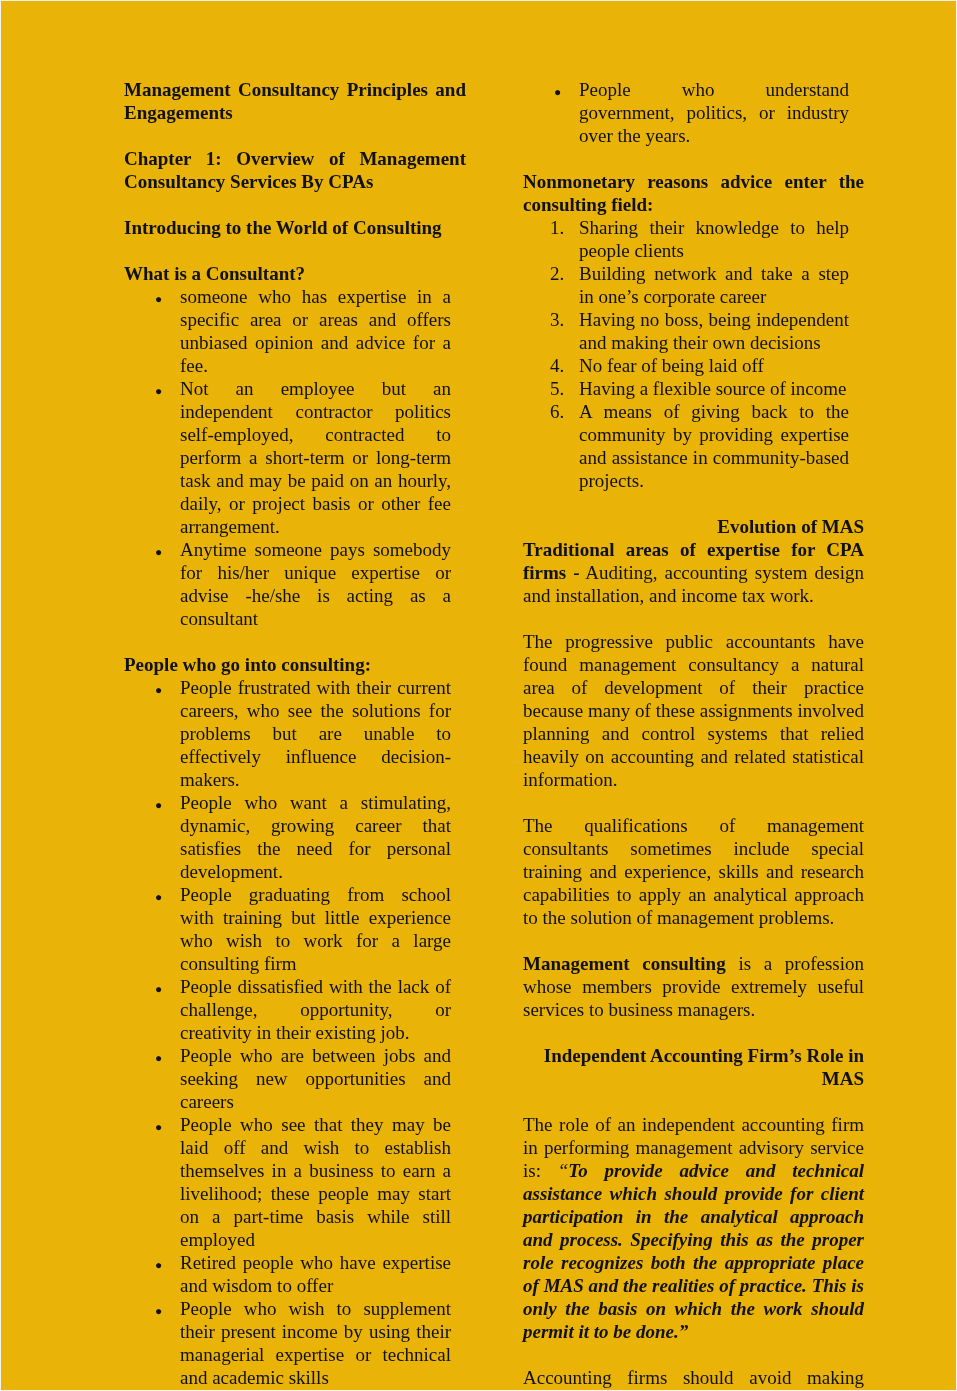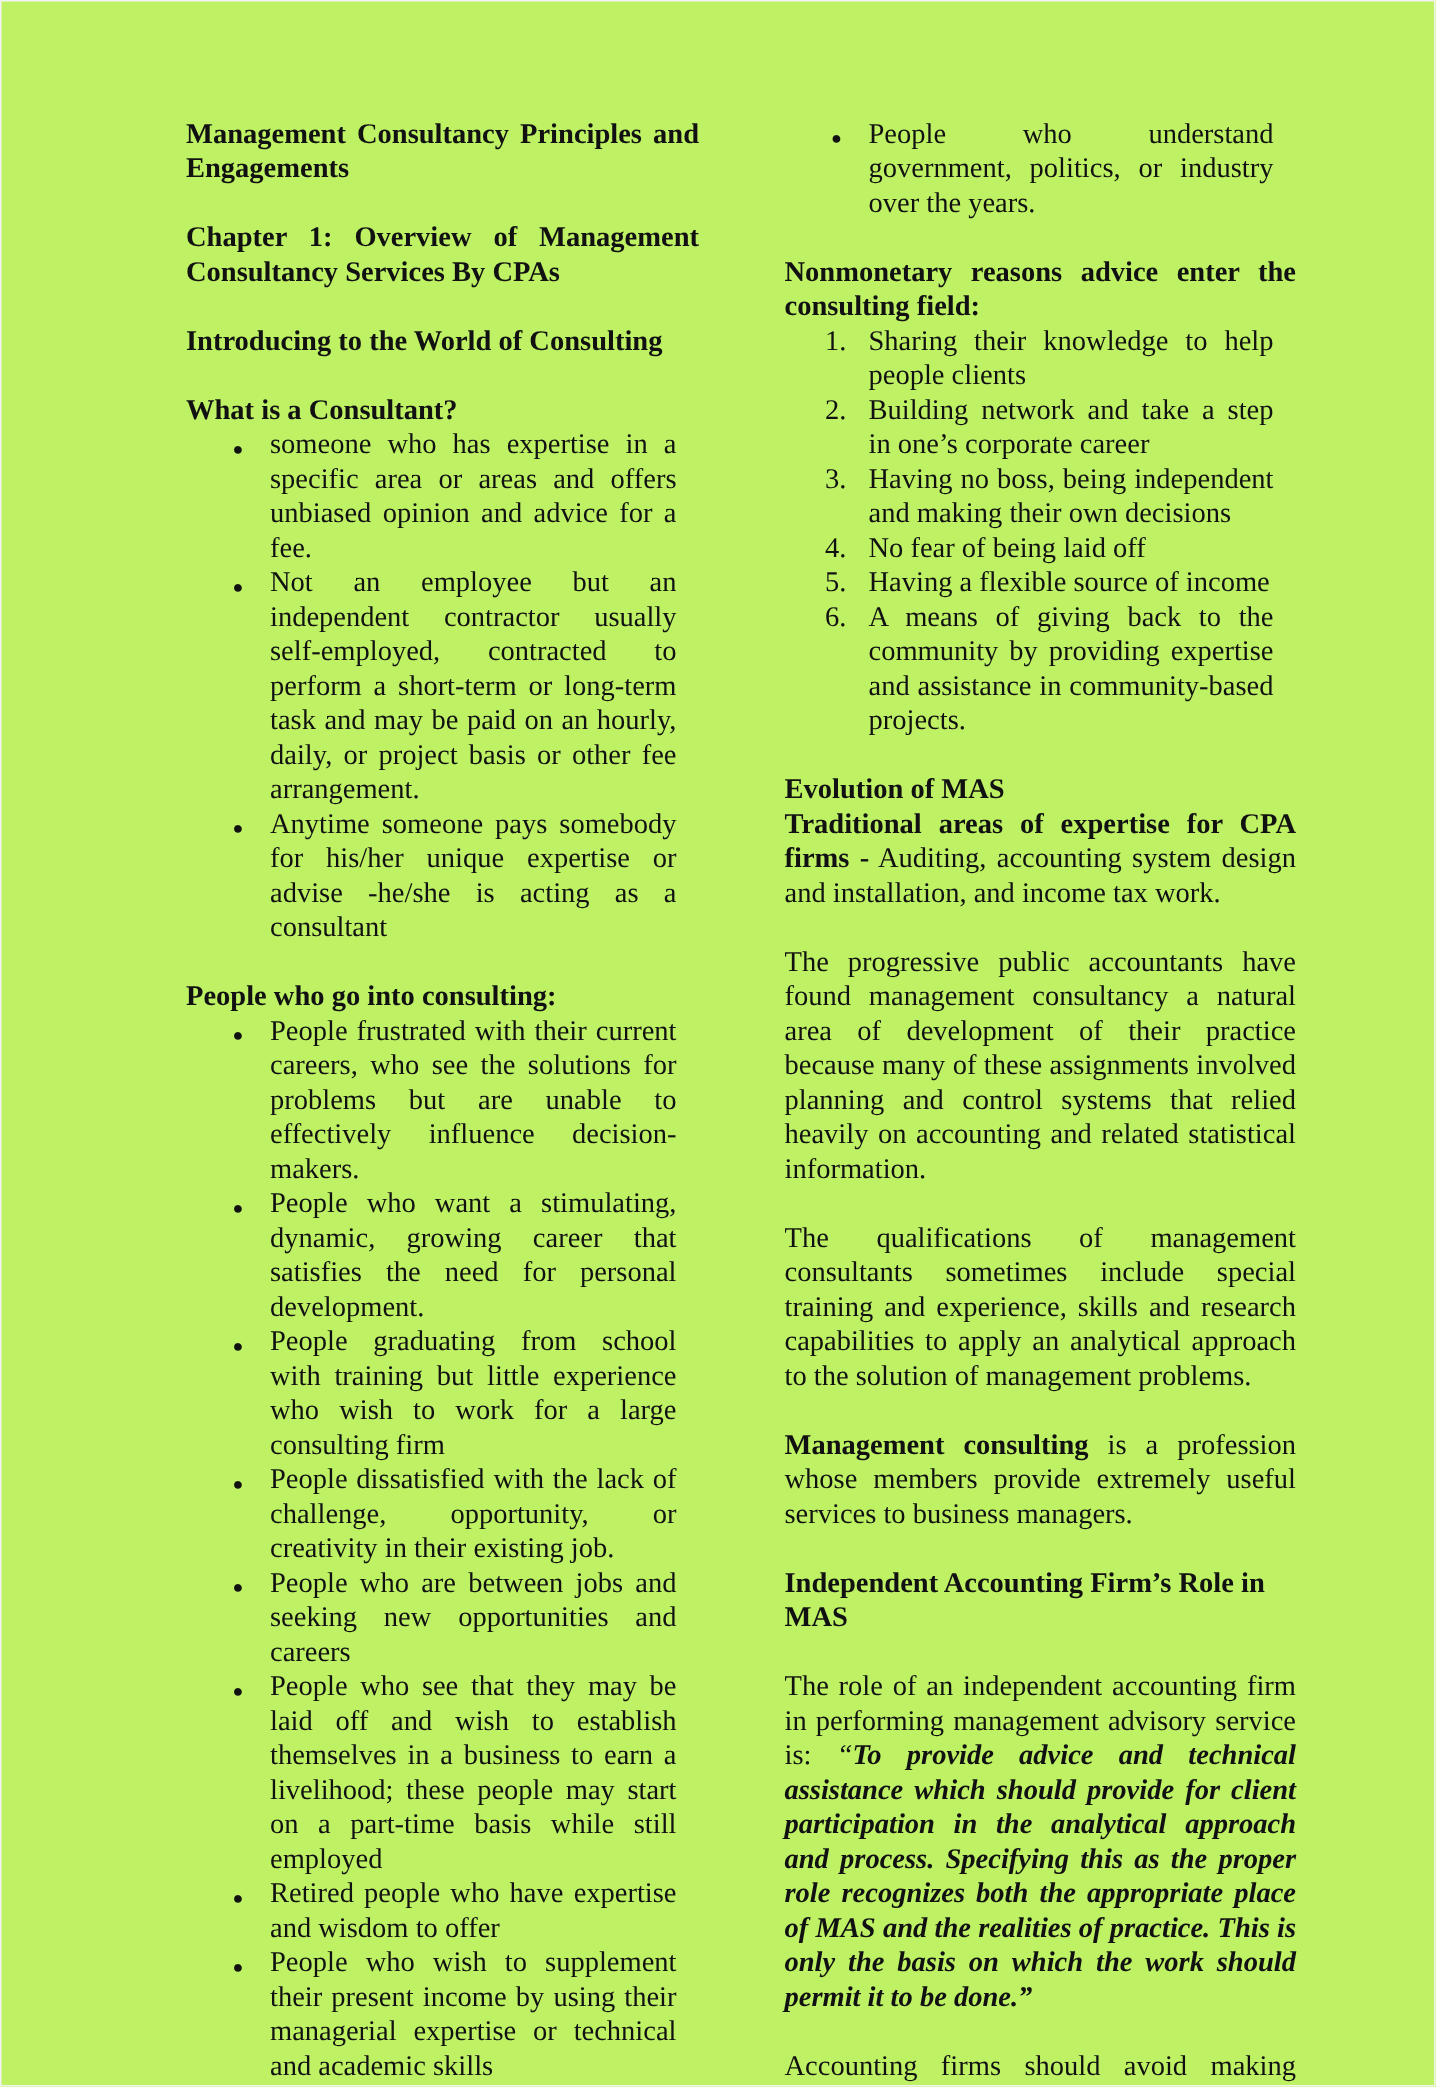--- a/index.html
+++ b/index.html
@@ -11,21 +11,21 @@
     width: 957px;
     height: 1391px;
     font-family: "Liberation Serif", "DejaVu Serif", serif;
     color: #111111;
     overflow: hidden;
   }
   .page {
     box-sizing: border-box;
     width: 957px;
     height: 1391px;
-    background: #bef264;
+    background: #eab308;
     box-shadow: inset 0 0 0 1px #f2f2f2;
     padding: 78px 0 0 124px;
   }
   .columns {
     display: flex;
     gap: 57px;
   }
   .col {
     font-size: 19px;
     line-height: 23px;
@@ -33,21 +33,21 @@
   }
   .col-left  { width: 342px; }
   .col-right { width: 341px; }
 
   p { margin: 0 0 23px 0; }
   p.tight { margin-bottom: 0; }
 
   .b { font-weight: bold; }
   .i { font-style: italic; }
   .bi { font-weight: bold; font-style: italic; }
-  .center { text-align: left; font-family: Liberation Serif, serif; }
+  .center { text-align: right; font-family: Liberation Serif, serif; }
 
   ul, ol {
     margin: 0 15px 23px 0;
     padding: 0;
     list-style: none;
   }
   ul.last, ol.last { margin-bottom: 0; }
   li {
     position: relative;
     padding-left: 56px;
@@ -76,21 +76,21 @@
 <div class="page">
   <div class="columns">
 
     <div class="col col-left">
       <p class="b">Management Consultancy Principles and Engagements</p>
       <p class="b">Chapter 1: Overview of Management Consultancy Services By CPAs</p>
       <p class="b">Introducing to the World of Consulting</p>
       <p class="b tight">What is a Consultant?</p>
       <ul>
         <li>someone who has expertise in a specific area or areas and offers unbiased opinion and advice for a fee.</li>
-        <li>Not an employee but an independent contractor usually self-employed, contracted to perform a short-term or long-term task and may be paid on an hourly, daily, or project basis or other fee arrangement.</li>
+        <li>Not an employee but an independent contractor politics self-employed, contracted to perform a short-term or long-term task and may be paid on an hourly, daily, or project basis or other fee arrangement.</li>
         <li>Anytime someone pays somebody for his/her unique expertise or advise -he/she is acting as a consultant</li>
       </ul>
       <p class="b tight">People who go into consulting:</p>
       <ul class="last">
         <li>People frustrated with their current careers, who see the solutions for problems but are unable to effectively influence decision-makers.</li>
         <li>People who want a stimulating, dynamic, growing career that satisfies the need for personal development.</li>
         <li>People graduating from school with training but little experience who wish to work for a large consulting firm</li>
         <li>People dissatisfied with the lack of challenge, opportunity, or creativity in their existing job.</li>
         <li>People who are between jobs and seeking new opportunities and careers</li>
         <li>People who see that they may be laid off and wish to establish themselves in a business to earn a livelihood; these people may start on a part-time basis while still employed</li>

